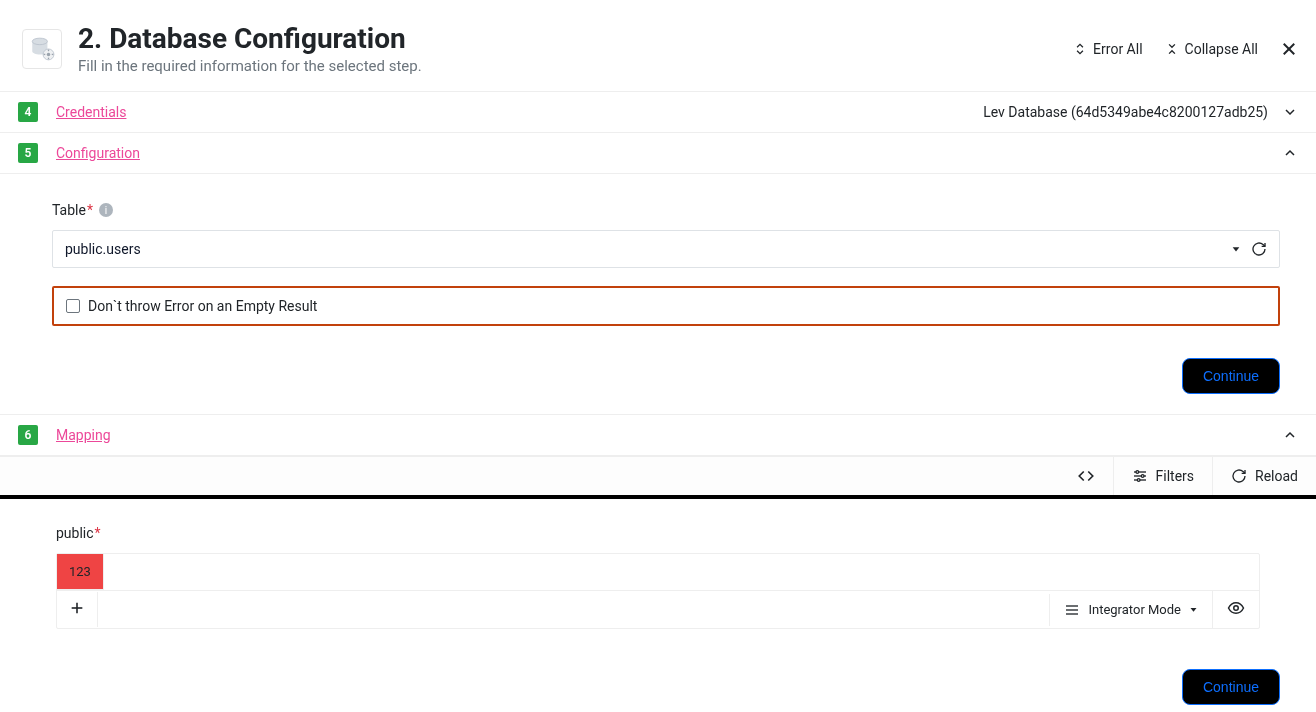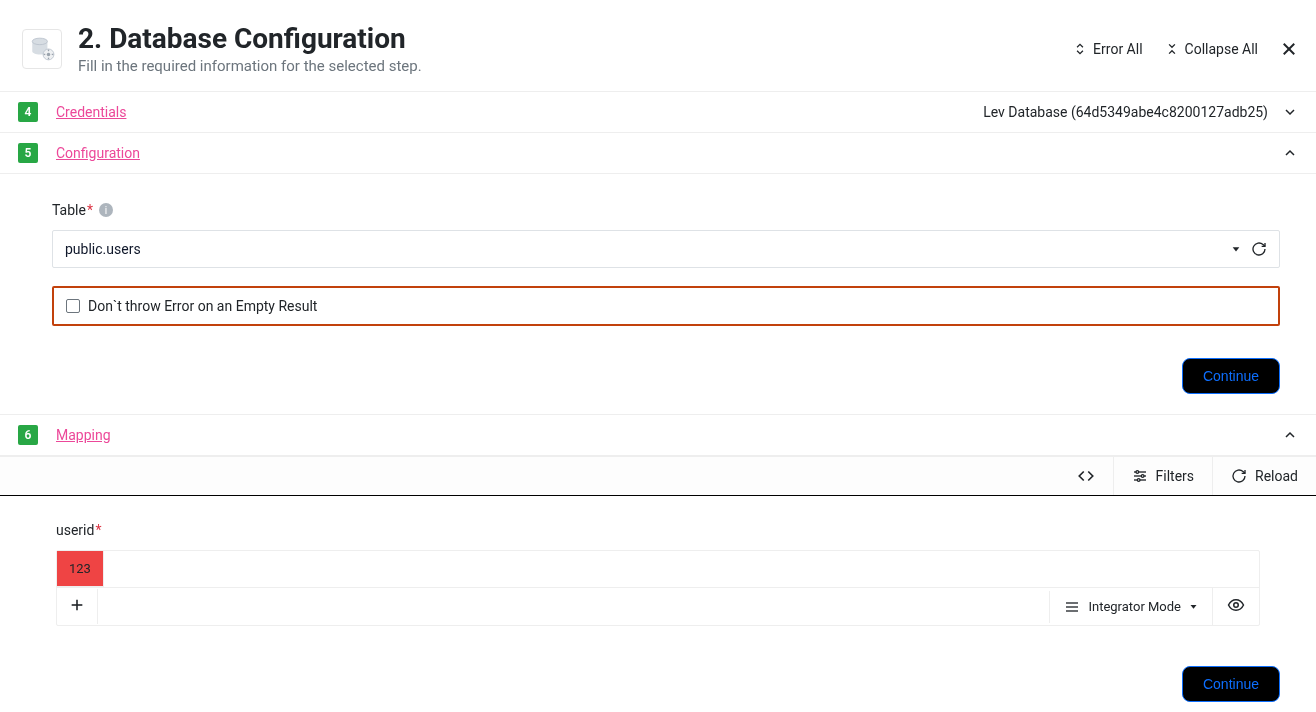--- a/index.html
+++ b/index.html
@@ -154,21 +154,21 @@
     padding: 9px 20px;
     font-size: 14px;
     border-radius: 8px;
     cursor: pointer;
   }
 
   .mapping-toolbar {
     display: flex;
     justify-content: flex-end;
     border-top: 1px solid #eee;
-    border-bottom: 1px solid #000000;
+    border-bottom: 4px solid #000000;
     background: #fdfdfd;
   }
   .mapping-toolbar .tool {
     display: flex;
     align-items: center;
     gap: 8px;
     padding: 10px 18px;
     border-left: 1px solid #eee;
     cursor: pointer;
     font-size: 14px;
@@ -351,21 +351,21 @@
     <svg width="16" height="16" viewBox="0 0 24 24" fill="none" stroke="#212529" stroke-width="2">
         <path d="M21 12a9 9 0 1 1-3-6.7L21 8"></path>
         <polyline points="21 3 21 8 16 8"></polyline>
       </svg>
     <span>Reload</span>
   </div>
 </div>
 
 <div class="mapping-body">
   <div class="field-label">
-    <span>userid</span>
+    <span>public</span>
       <span class="req">*</span>
   </div>
   <div class="userid-input-wrap">
     <div class="userid-top">
       <div class="pill-123">123</div>
     </div>
     <div class="userid-bottom">
       <div class="plus-cell">
         <svg width="16" height="16" viewBox="0 0 24 24" fill="none" stroke="#212529" stroke-width="2.4">
             <line x1="12" y1="4" x2="12" y2="20"></line>

